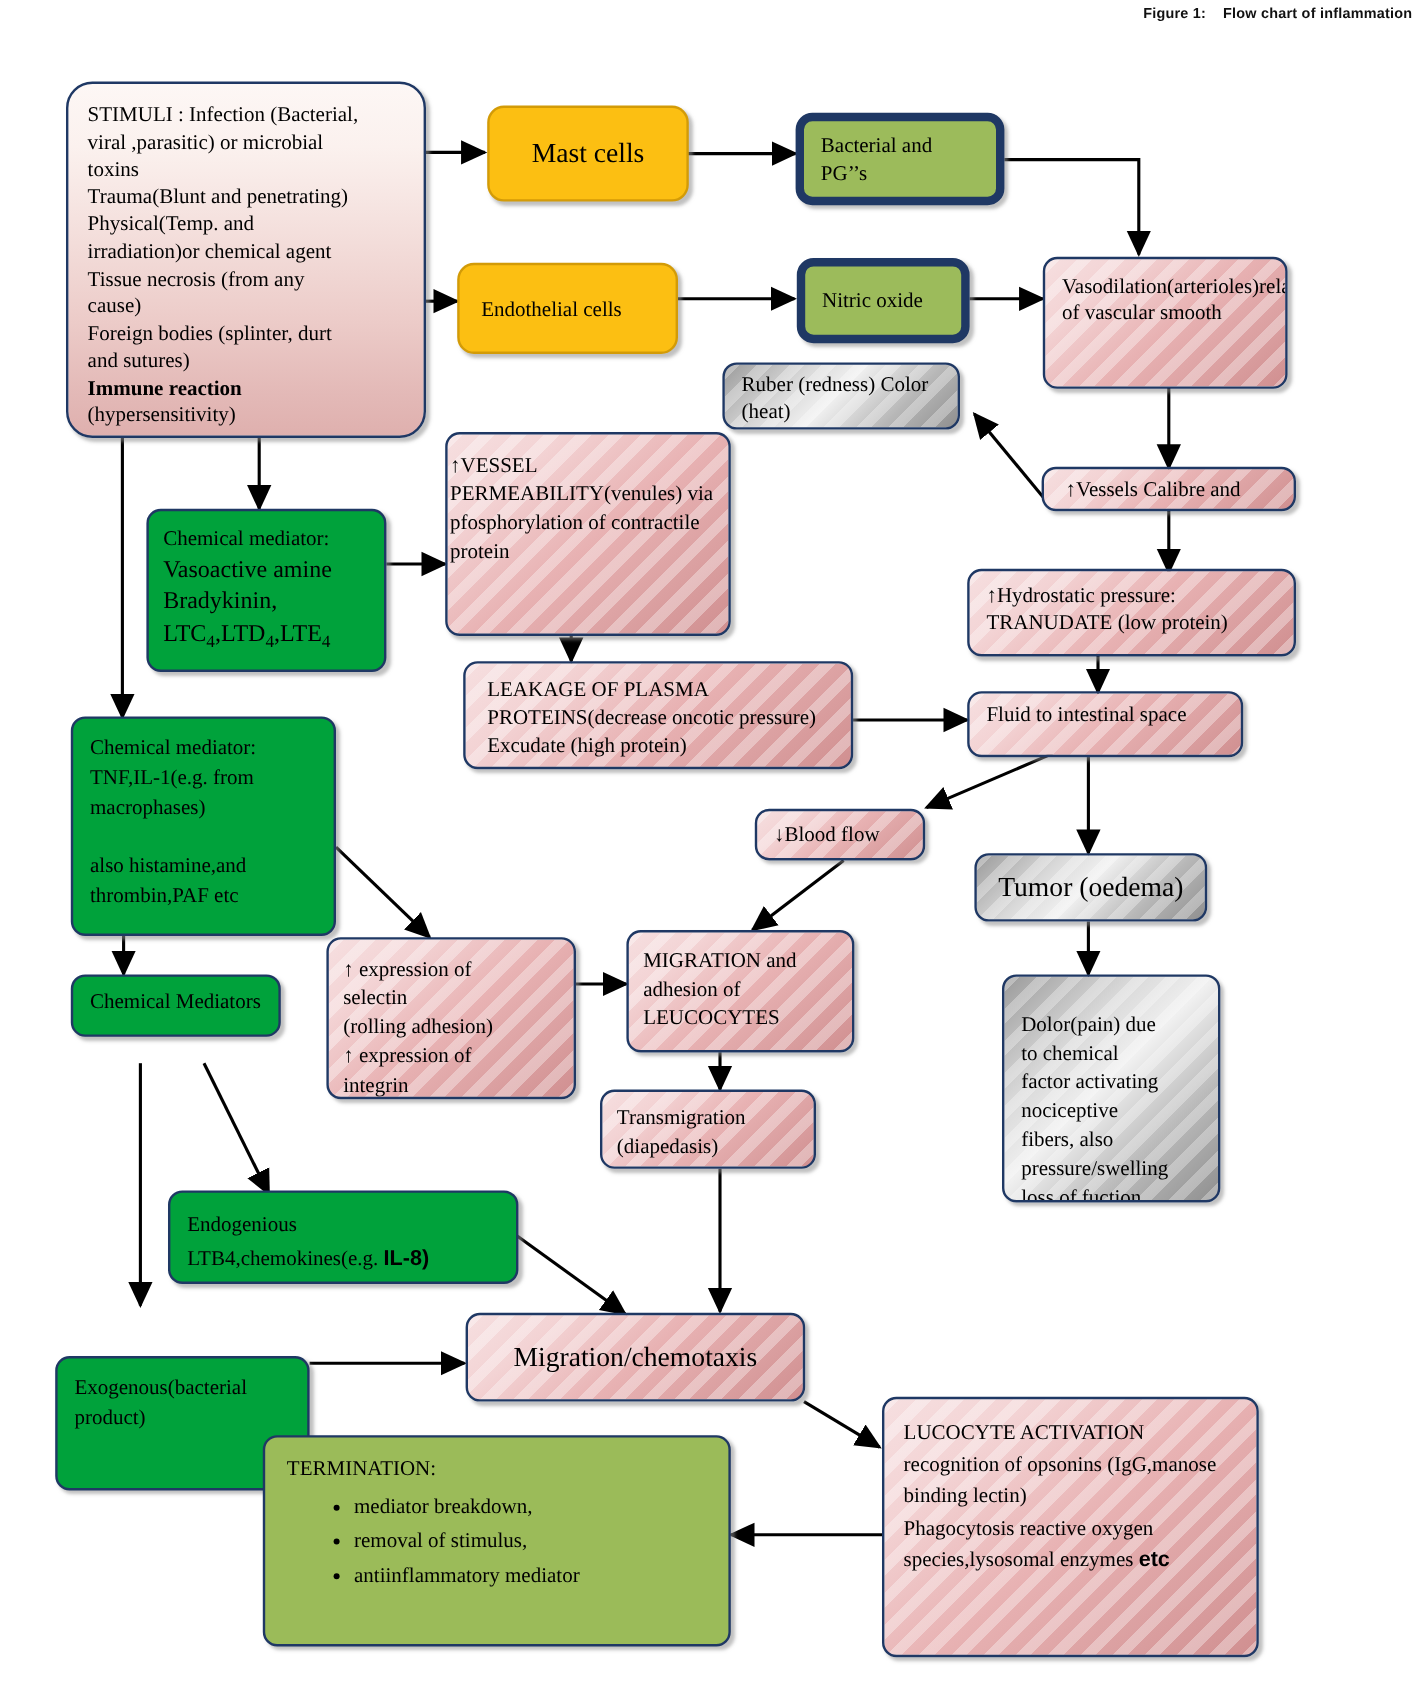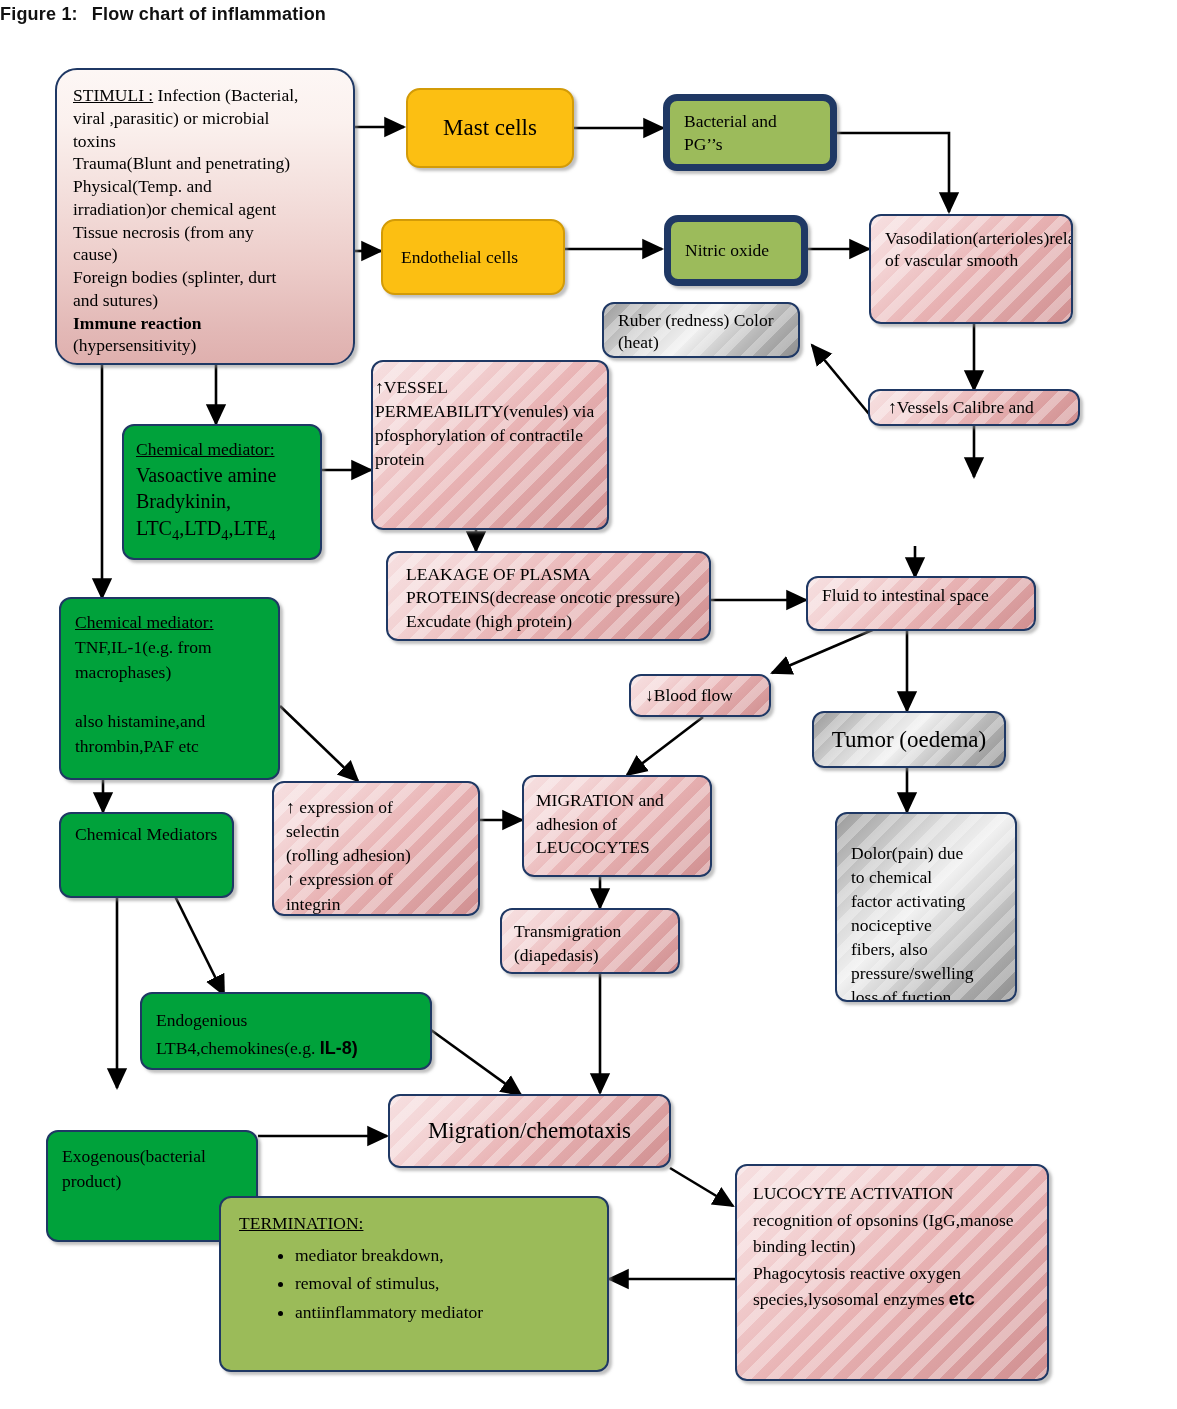--- a/index.html
+++ b/index.html
@@ -1,20 +1,20 @@
 <!DOCTYPE html>
 <html><head>
 <meta charset="utf-8">
 <style>
   html,body{margin:0;padding:0;background:#ffffff;}
   body{width:1177px;height:1409px;position:relative;font-family:"Liberation Serif",serif;}
   #stage{position:relative;width:1177px;height:1409px;overflow:hidden;}
 
-  .title{position:absolute;left:0;top:4px;width:1177px;text-align:left;
-         font-family:"Liberation Sans",sans-serif;font-weight:bold;font-size:18px;color:#111;letter-spacing:.2px;}
+  .title{position:absolute;left:0;top:4px;width:1177px;text-align:right;
+         font-family:"Liberation Sans",sans-serif;font-weight:bold;font-size:12px;color:#111;letter-spacing:.2px;}
   .title .gap{display:inline-block;width:14px;}
 
   .node{position:absolute;box-sizing:border-box;border-radius:12px;
         border:2px solid #1F3864;color:#000;font-size:17.5px;line-height:1.27;
         padding:9px 11px;overflow:hidden;
         box-shadow:3px 3px 3px rgba(140,140,140,.55);}
   .node.pink{
     background:
       repeating-linear-gradient(135deg, rgba(255,255,255,.34) 0px, rgba(255,255,255,.34) 9px, rgba(255,255,255,0) 9px, rgba(255,255,255,0) 19px),
       linear-gradient(140deg,#f6dfe0 0%, #f3d3d4 22%, #e8b2b3 52%, #dba0a1 78%, #d08f90 100%);
@@ -24,21 +24,21 @@
       repeating-linear-gradient(135deg, rgba(255,255,255,.30) 0px, rgba(255,255,255,.30) 9px, rgba(255,255,255,0) 9px, rgba(255,255,255,0) 19px),
       linear-gradient(135deg,#9b9b9b 0%, #d9d9d9 30%, #f0f0f0 48%, #b8b8b8 74%, #8f8f8f 100%);
   }
   .node.green{background:#00A23B;border-color:#1F3864;}
   .node.olive{background:#9BBB59;border-color:#1F3864;}
   .node.orange{background:#FCBF12;border-color:#D39B07;border-width:2px;border-radius:14px;}
   .node.navyth{border-width:7px;border-color:#1F3864;background:#9CBB5B;border-radius:14px;}
   .node.stim{border-radius:22px;
     background:linear-gradient(180deg,#fdf7f5 0%, #fbf1ee 18%, #f3ddda 45%, #eccbc8 68%, #e3b9b7 88%, #dfb0ae 100%);}
 
-  .u{text-decoration:underline;}
+  .u{}
   .b{font-weight:bold;}
   .sans{font-family:"Liberation Sans",sans-serif;font-weight:bold;font-size:18px;}
   .big{font-size:23px;}
   .mid{font-size:20px;}
   sub{font-size:.72em;}
 
   ul.tlist{margin:10px 0 0 34px;padding:0;}
   ul.tlist li{margin:0 0 6px 22px;font-size:17.5px;}
 
   svg.edges{position:absolute;left:0;top:0;width:1177px;height:1409px;pointer-events:none;}
@@ -158,20 +158,23 @@
   </div>
 
   <div class="node gray" style="left:602px;top:302px;width:198px;height:56px;padding:5px 8px 0 14px;">
     <span>Ruber (redness) Color (heat)</span>
   </div>
 
   <div class="node pink" style="left:868px;top:389px;width:212px;height:37px;display:flex;align-items:center;padding:0 8px 0 18px;">
     <span>↑Vessels Calibre and</span>
   </div>
 
+  <div class="node pink" style="left:806px;top:474px;width:274px;height:73px;padding:9px 6px 0 14px;">
+    <span>↑Hydrostatic pressure: TRANUDATE (low protein)</span>
+  </div>
 
   <div class="node green mid" style="left:122px;top:424px;width:200px;height:136px;padding:9px 6px 0 12px;line-height:1.33;">
     <span class="u" style="font-size:17.5px;">Chemical mediator:</span><br>
     <span>Vasoactive amine</span><br>
     <span>Bradykinin,</span><br>
     <span>LTC</span><sub>4</sub><span>,LTD</span><sub>4</sub><span>,LTE</span><sub>4</sub>
   </div>
 
   <div class="node pink" style="left:371px;top:360px;width:238px;height:170px;padding:13px 8px 0 2px;line-height:1.38;">
     <span>↑VESSEL PERMEABILITY(venules) via pfosphorylation of contractile protein</span>
@@ -186,21 +189,21 @@
   </div>
 
   <div class="node green" style="left:59px;top:597px;width:221px;height:183px;padding:11px 8px 0 14px;line-height:1.42;">
     <span class="u">Chemical mediator:</span><br>
     <span>TNF,IL-1(e.g. from</span><br>
     <span>macrophases)</span><br><br>
     <span>also histamine,and</span><br>
     <span>thrombin,PAF etc</span>
   </div>
 
-  <div class="node green" style="left:59px;top:812px;width:175px;height:86px;padding:8px 8px 0 14px;line-height:1.38;">
+  <div class="node green" style="left:59px;top:812px;width:175px;height:52px;padding:8px 8px 0 14px;line-height:1.38;">
     <span>Chemical Mediators</span>
   </div>
 
   <div class="node pink" style="left:629px;top:674px;width:142px;height:43px;display:flex;align-items:center;padding:0 6px 0 14px;">
     <span>↓Blood flow</span>
   </div>
 
   <div class="node gray big" style="left:812px;top:711px;width:194px;height:57px;display:flex;align-items:center;justify-content:center;">
     <span>Tumor (oedema)</span>
   </div>

